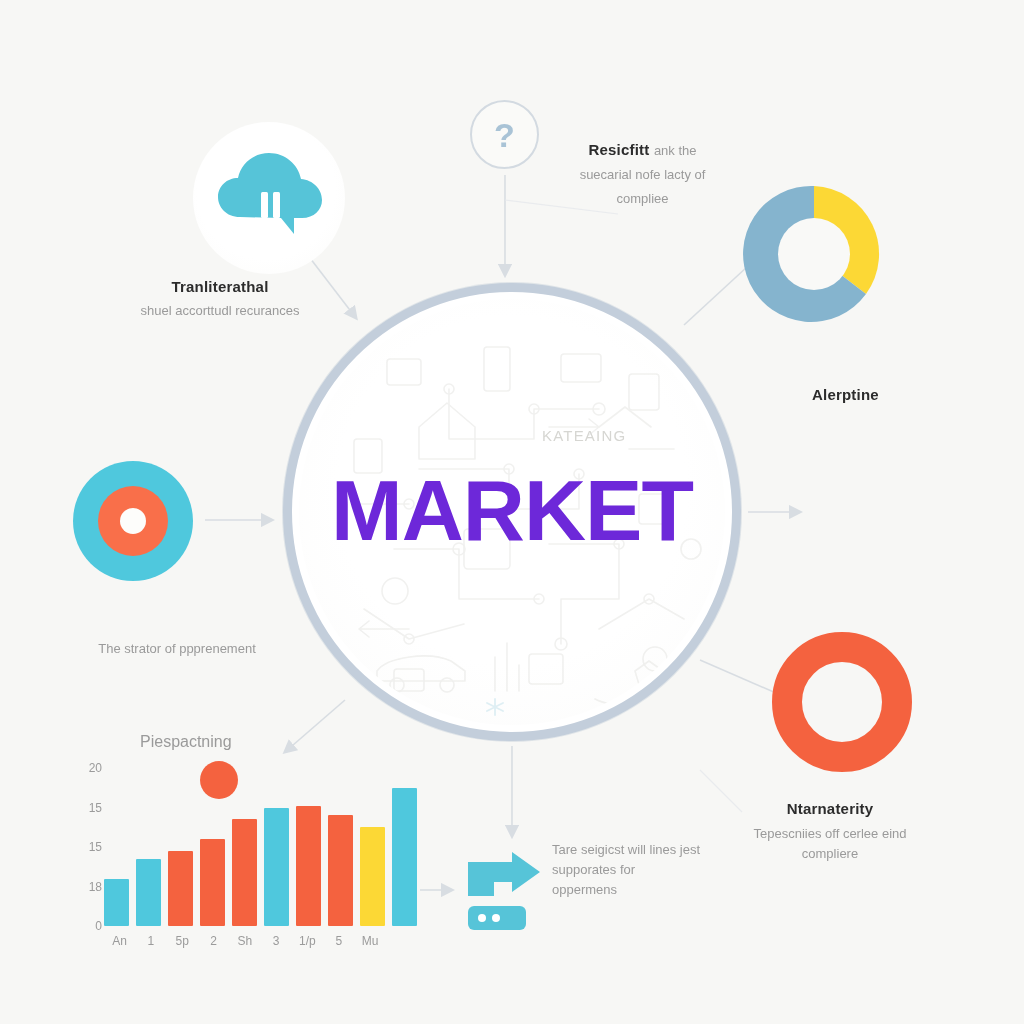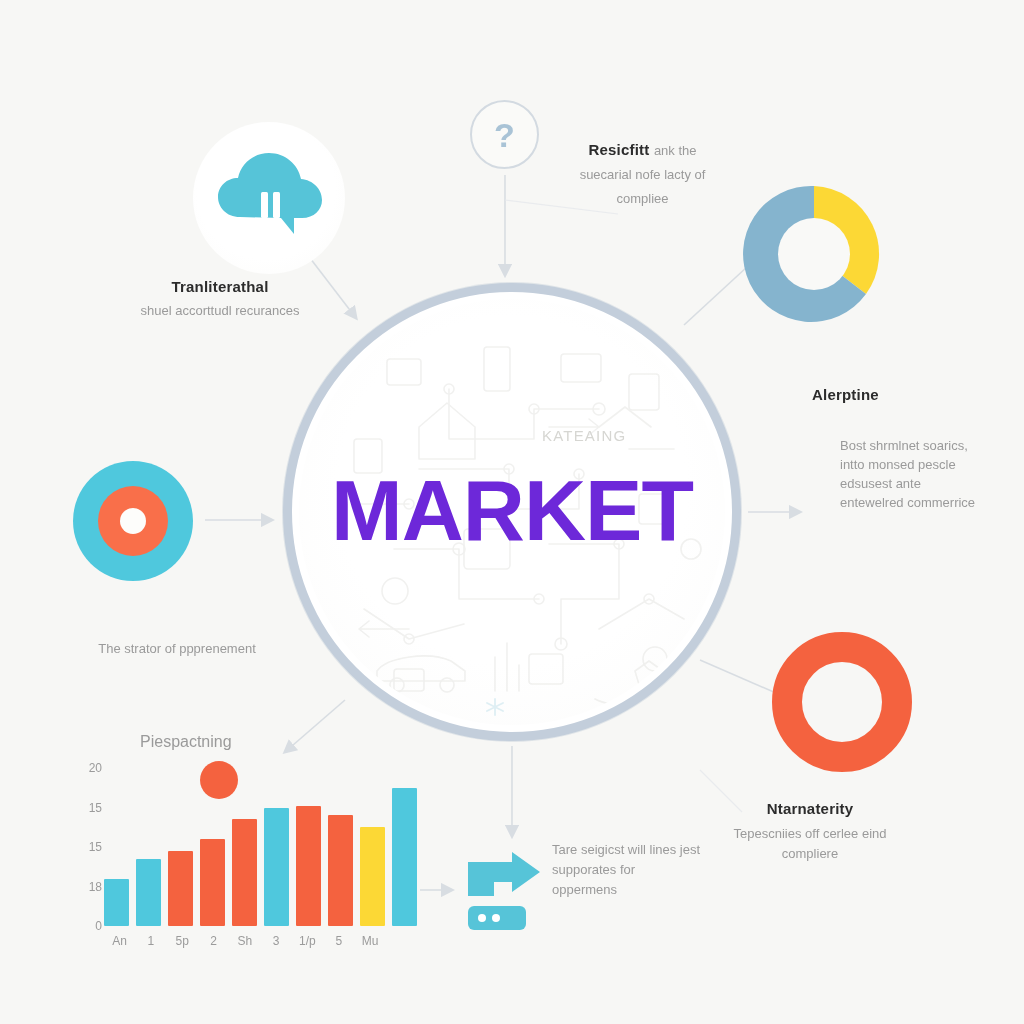--- a/index.html
+++ b/index.html
@@ -78,21 +78,21 @@
   .tb-top  {left:565px;top:138px;width:155px;text-align:center;line-height:1.5;}
   .tb-top .h{display:inline;margin:0;}
   .tb-right{left:812px;top:386px;width:175px;}
   .tb-right .p{margin-top:34px;padding-left:28px;}
   .tb-left {left:82px;top:598px;width:190px;text-align:center;margin-top:41px;}
   .tb-left .p{line-height:1.5;}
   .tb-bl   {left:140px;top:730px;width:180px;}
   .tb-bl .p{color:#9a9a9a;font-size:16px;}
   .tb-bc   {left:552px;top:840px;width:150px;}
   .tb-bc .p{line-height:1.55;}
-  .tb-br   {left:720px;top:800px;width:180px;text-align:center;}
+  .tb-br   {left:740px;top:800px;width:180px;text-align:center;}
   .tb-br .p{line-height:1.5;}
 
   
   .arrow-dev{left:460px;top:848px;width:95px;height:90px;}
 
   
   .chart{left:72px;top:768px;width:345px;height:200px;}
   .chart .axis-y{position:absolute;left:0;top:0;width:34px;height:160px;}
   .chart .ytick{
     position:absolute;right:4px;font-size:12px;color:#9b9b9b;
@@ -249,21 +249,20 @@
 
       <path d="M76 76 L76 8 A68 68 0 0 1 128 116 Z" fill="#fcd835"></path>
 
       <path d="M76 76 L128 116 A68 68 0 1 1 76 8 Z" fill="#85b4ce"></path>
       <circle cx="76" cy="76" r="36" fill="#f9f9f7"></circle>
     </svg>
   </div>
 
   <div class="tb tb-right">
     <span class="h">Alerptine</span>
-    <span class="p">Bost shrmlnet soarics, intto monsed pescle edsusest ante entewelred commerrice</span>
   </div>
 
   <div class="abs target-icon">
     <svg width="126" height="126" viewBox="0 0 126 126" xmlns="http://www.w3.org/2000/svg">
       <circle cx="63" cy="63" r="60" fill="#4fc8dd"></circle>
       <circle cx="63" cy="63" r="35" fill="#f96f4a"></circle>
       <circle cx="63" cy="63" r="13" fill="#fdfdfb"></circle>
     </svg>
   </div>
 

